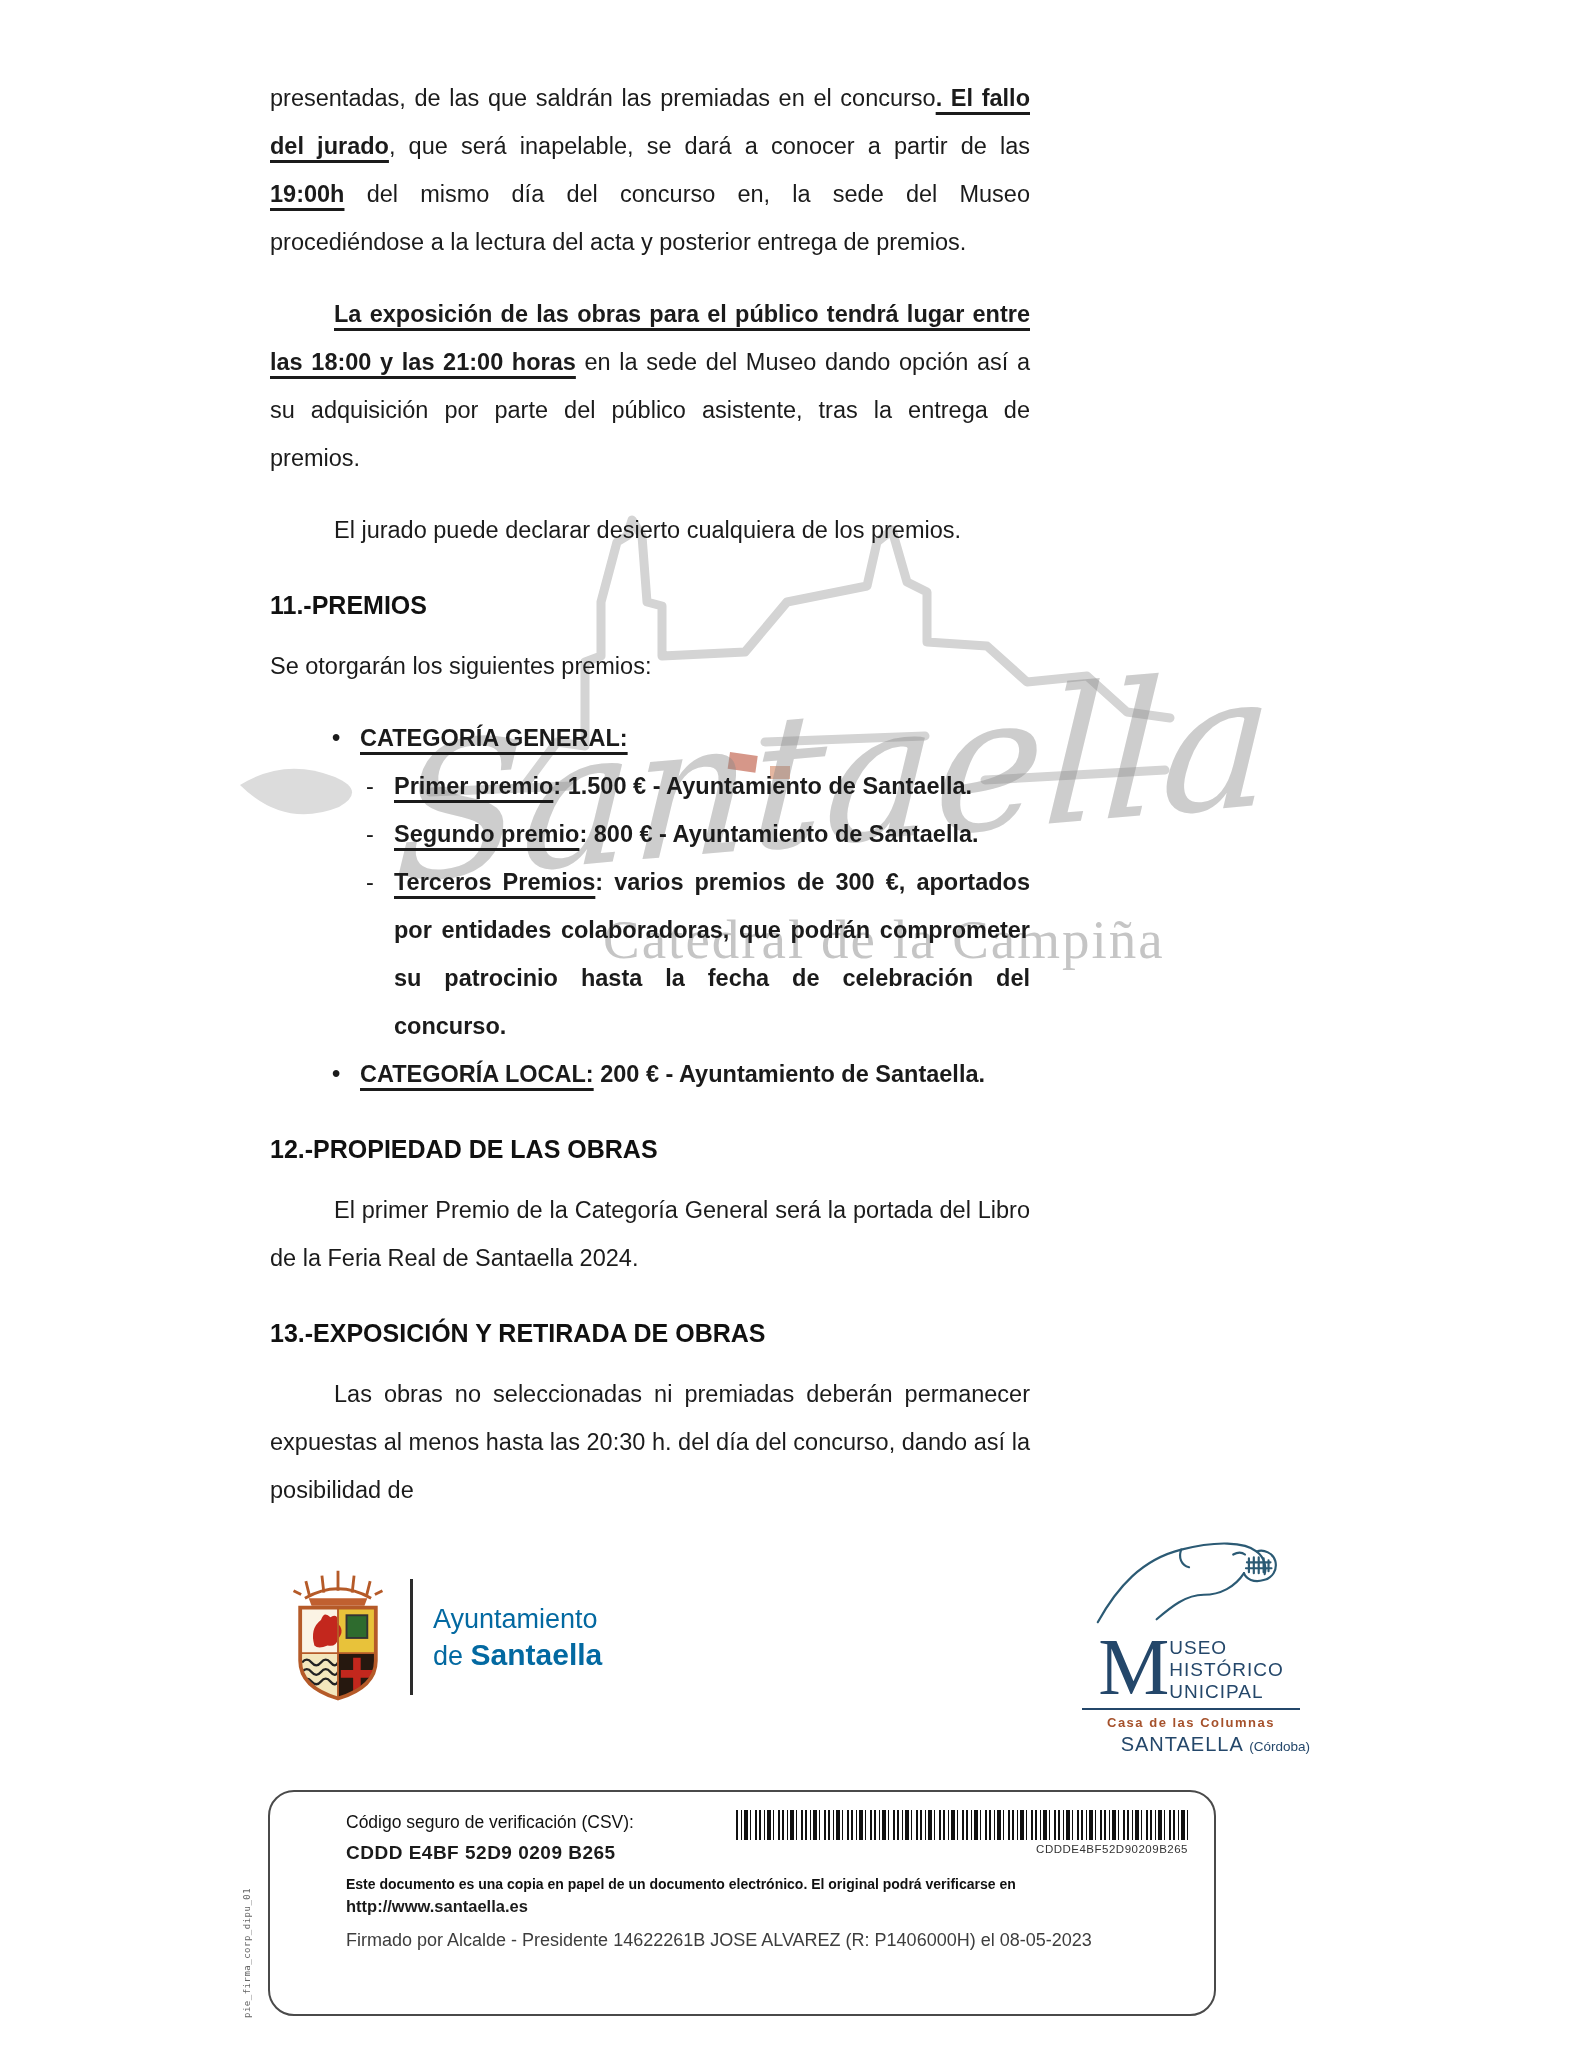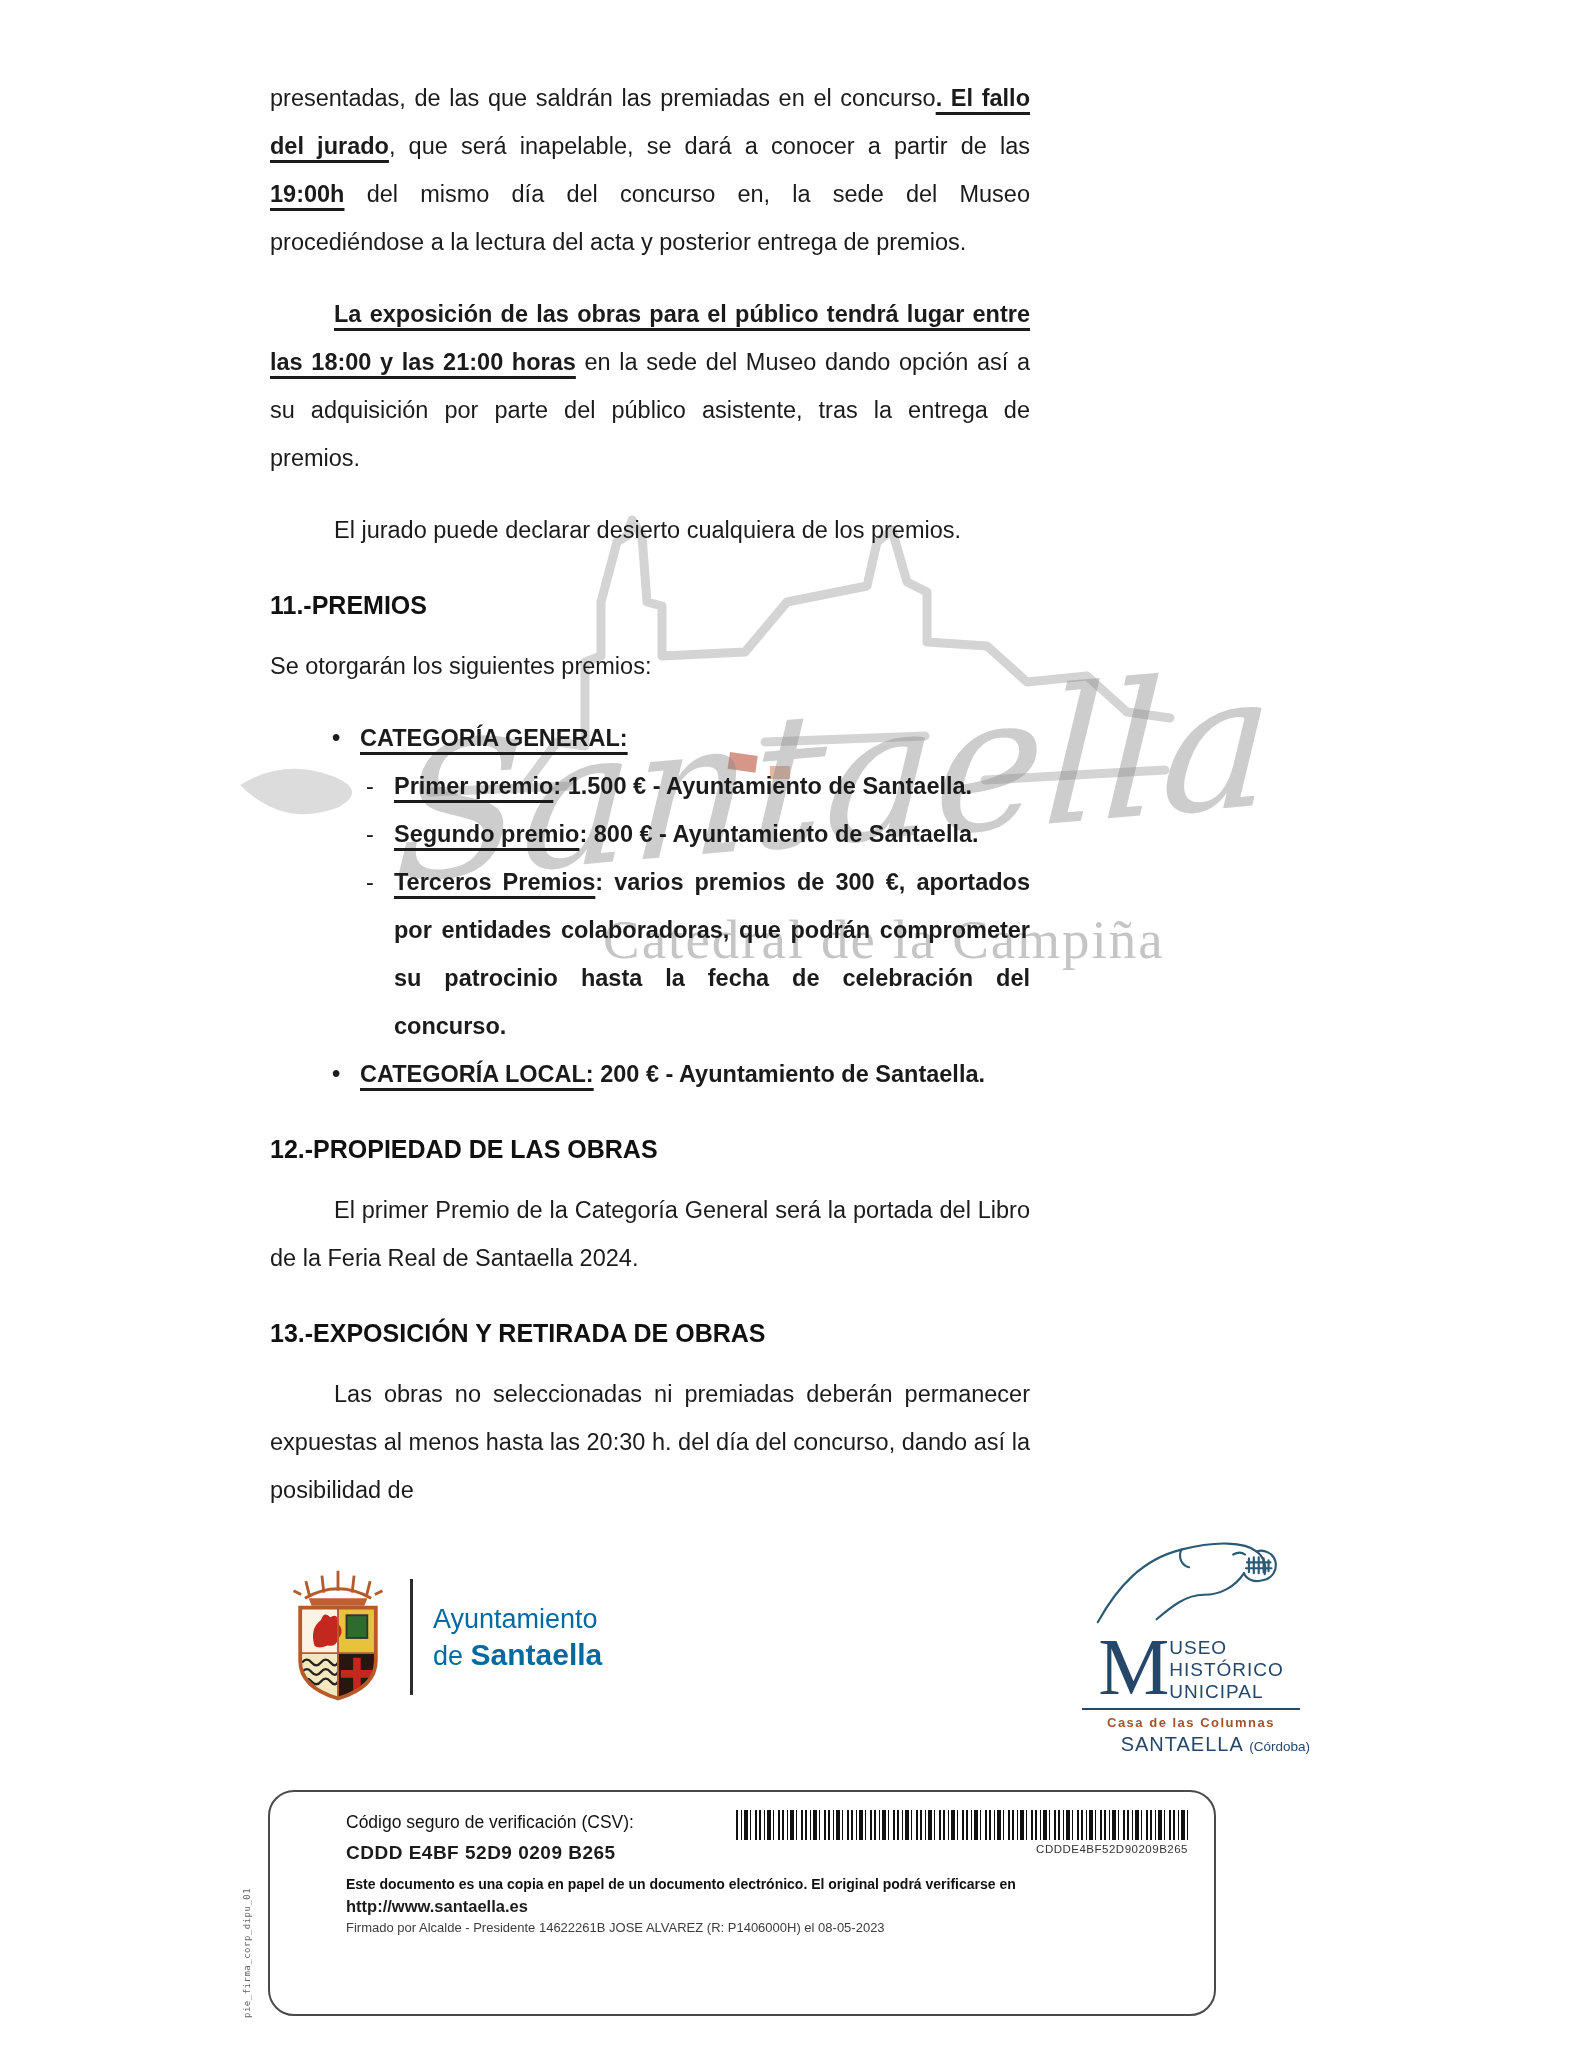--- a/index.html
+++ b/index.html
@@ -56,21 +56,21 @@
   .barcode{height:30px;background-color:#fff;
            background-image:repeating-linear-gradient(to right,
              #111 0 2px, transparent 2px 5px,
              #111 5px 6px, transparent 6px 8px,
              #111 8px 12px, transparent 12px 14px,
              #111 14px 15px, transparent 15px 19px,
              #111 19px 21px, transparent 21px 23px);}
   .barcode-caption{font-size:11.5px;color:#333;text-align:right;margin-top:3px;letter-spacing:0.5px;}
   .csv-line1{font-size:14px;font-weight:bold;color:#111;margin-top:12px;}
   .csv-url{font-size:16.5px;font-weight:bold;margin-top:5px;}
-  .csv-signed{font-size:13px;color:#3d3d3d;margin-top:4px;}
+  .csv-signed{font-size:18px;color:#3d3d3d;margin-top:14px;}
   .side-code{position:absolute;left:242px;top:1858px;z-index:2;height:160px;
              font-family:"DejaVu Sans Mono",monospace;font-size:9px;color:#666;
              writing-mode:vertical-rl;transform:rotate(180deg);letter-spacing:0.5px;}
 </style>
 </head>
 <body>
 
 <div class="page">
 
   <div class="watermark">

